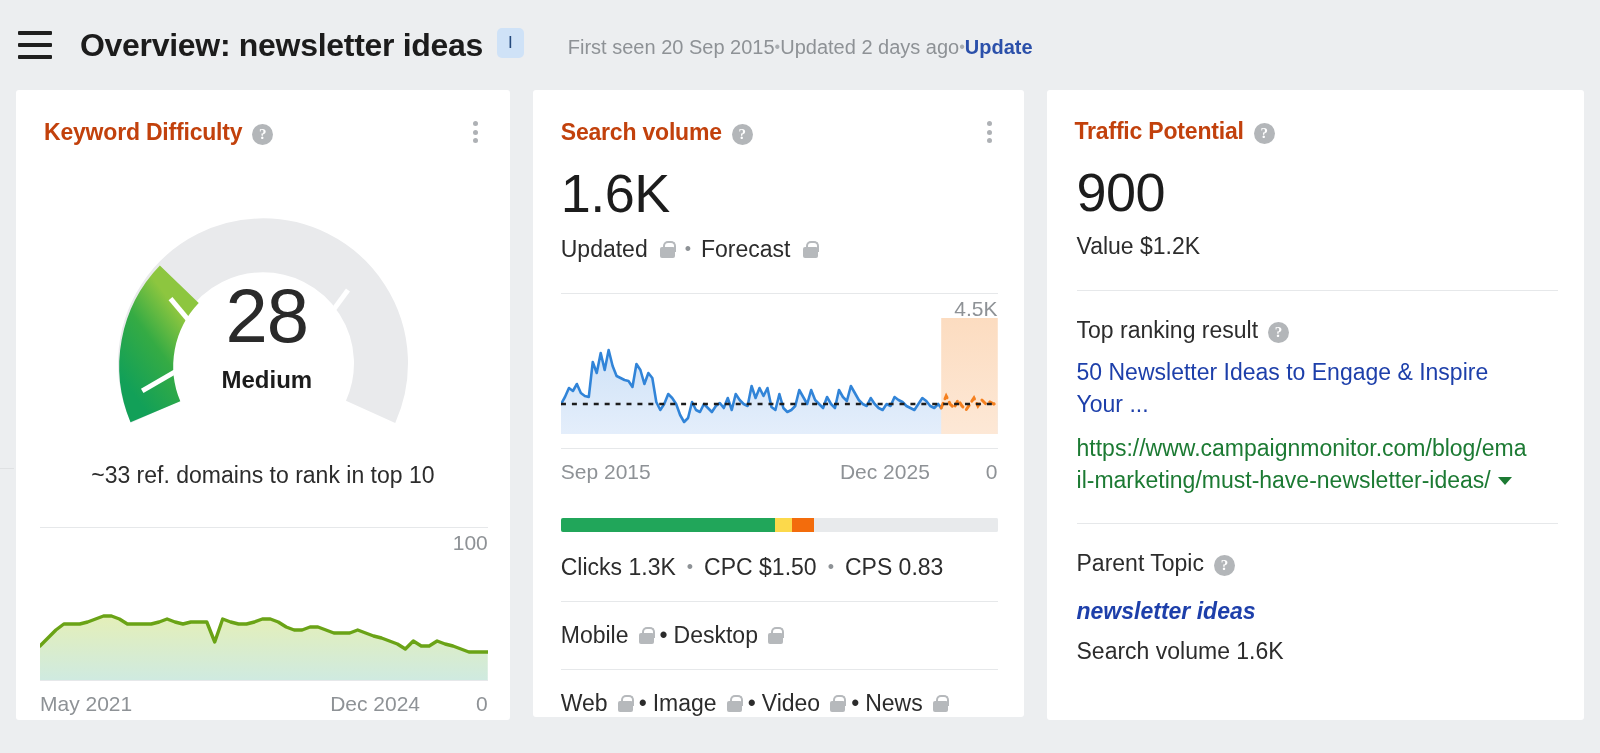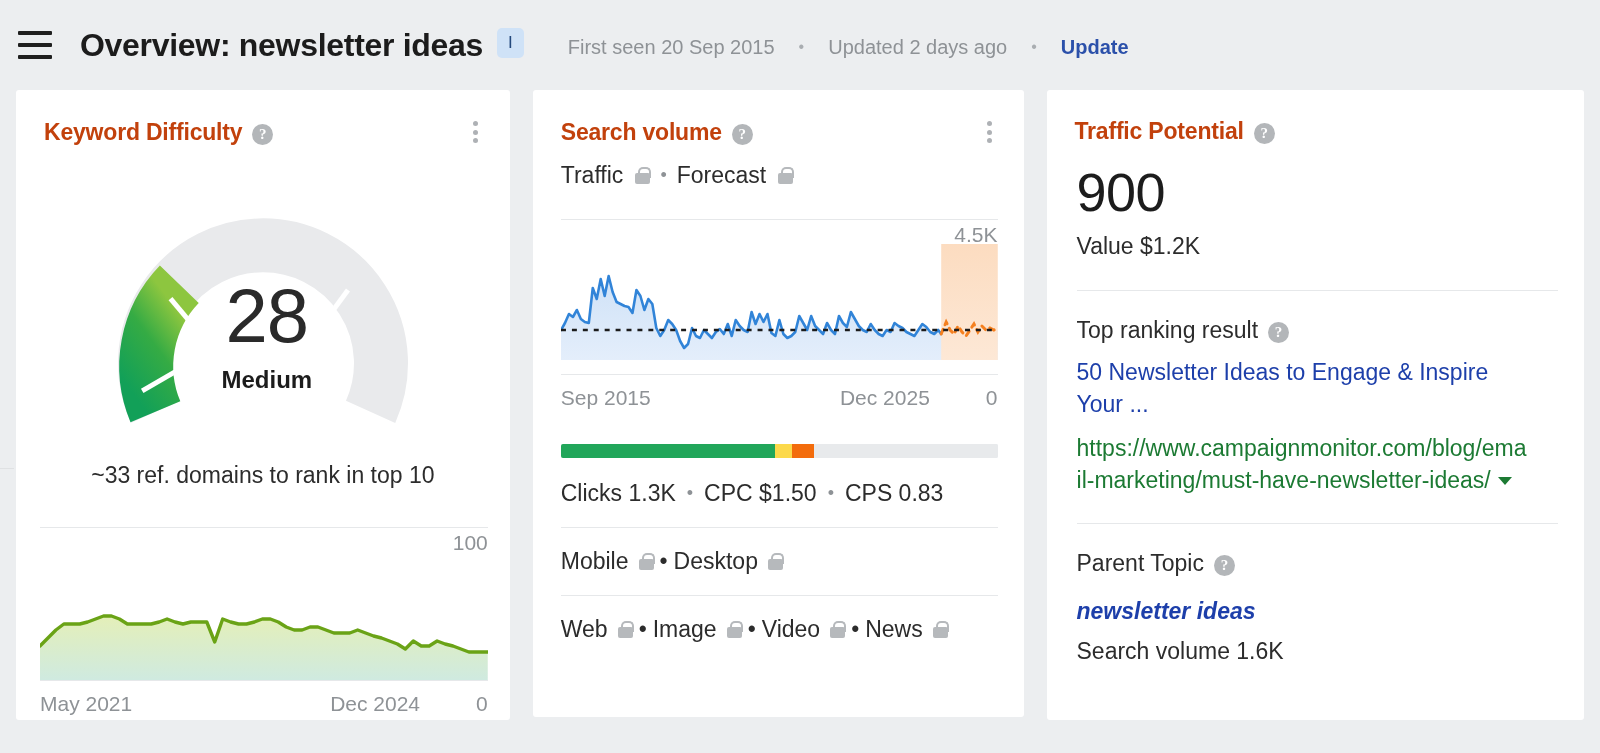--- a/index.html
+++ b/index.html
@@ -41,21 +41,21 @@
     line-height: 1;
     display: inline-flex; align-items: center; justify-content: center;
     min-width: 26px; height: 30px;
     position: relative; top: -2px;
   }
   .meta {
     margin-left: 44px;
     font-size: 20px;
     color: #8e9296;
     white-space: nowrap;
-    display: flex; align-items: center; gap: 24px;
+    display: flex; align-items: center; gap: 0;
     position: relative; top: 2px;
   }
   .meta .dot { color: #a9adb1; font-size: 16px; }
   .meta .update-link { color: #2b50aa; font-weight: bold; cursor: pointer; }
 
   
   .cards {
     display: flex;
     gap: 23px;
     padding: 0 16px;
@@ -317,23 +317,24 @@
       <span class="card-title">Search volume</span>
       <span class="help">?</span>
       <span class="kebab">
         <i></i>
         <i></i>
         <i></i>
       </span>
     </div>
 
     <div class="sv-body">
+      <div class="big-number">1.6K</div>
 
       <div class="lock-row">
-        <span>Traffic</span>
+        <span>Updated</span>
         <span class="lock"></span>
         <span class="sep">•</span>
         <span>Forecast</span>
         <span class="lock"></span>
       </div>
 
       <div class="sv-chart-block">
         <div class="axis-top-line"></div>
         <div class="axis-max" style="right:0;">4.5K</div>
         <div class="sv-chart">

